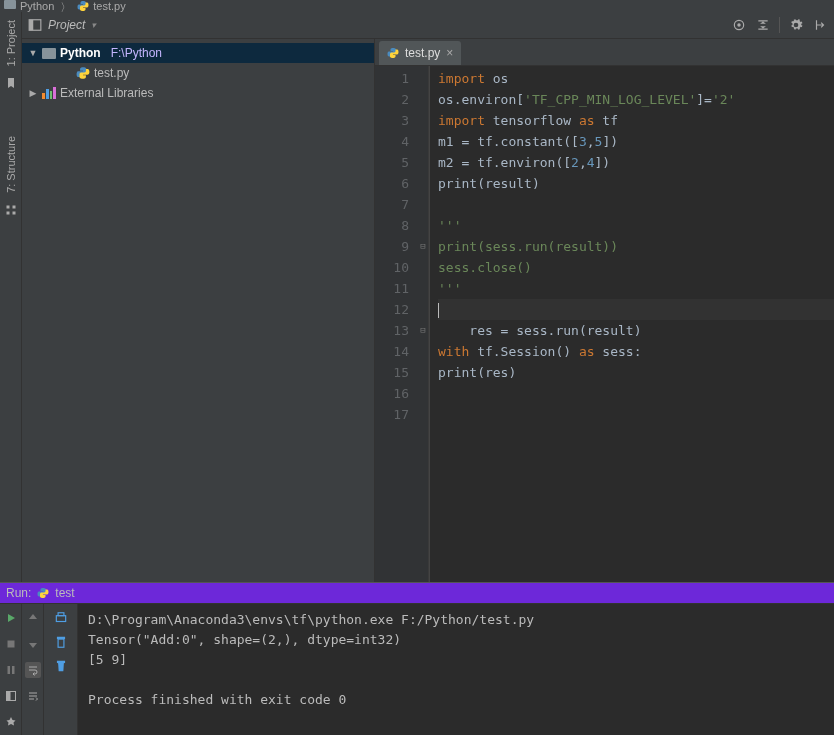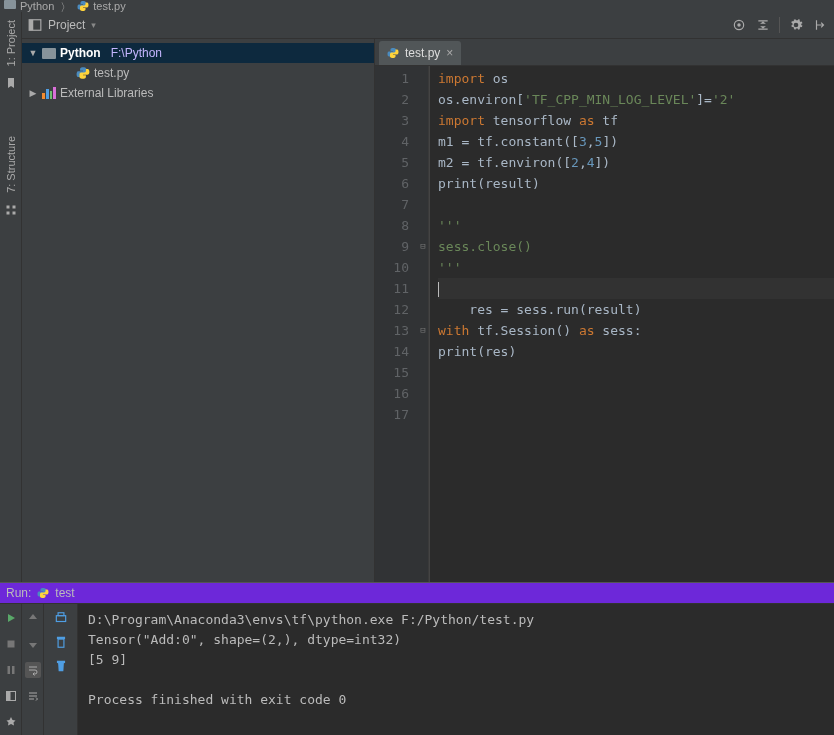--- a/index.html
+++ b/index.html
@@ -14,21 +14,21 @@
 
   
   .middle { flex:1 1 auto; display:flex; min-height:0; }
   .toolstrip { width:22px; background:#3c3f41; border-right:1px solid #323232; display:flex; flex-direction:column; align-items:center; padding-top:4px; gap:6px; }
   .toolstrip .vert { writing-mode:vertical-rl; transform:rotate(180deg); font-size:11px; color:#aaa; padding:4px 0; cursor:pointer; }
   .toolstrip .ic { width:14px; height:14px; display:flex; align-items:center; justify-content:center; cursor:pointer; }
 
   .mainarea { flex:1 1 auto; display:flex; flex-direction:column; min-width:0; }
 
   
-  .projhdr { height:27px; background:#3c3f41; display:flex; align-items:center; padding:0 6px; gap:8px; border-bottom:1px solid #323232; }
+  .projhdr { height:27px; background:#3c3f41; display:flex; align-items:center; padding:0 6px; gap:8px; border-bottom:1px solid #323232;font-style:italic; }
   .projhdr .lbl { display:flex; align-items:center; gap:6px; color:#bbb; }
   .projhdr .drop { color:#888; font-size:9px; }
   .projhdr .spacer { flex:1 1 auto; }
   .projhdr .hdric { width:16px; height:16px; display:flex; align-items:center; justify-content:center; cursor:pointer; color:#aaa; }
 
   
   .bodyrow { flex:1 1 auto; display:flex; min-height:0; }
   .treepanel { width:353px; background:#3c3f41; border-right:1px solid #323232; padding:4px 0; }
   .treeitem { display:flex; align-items:center; height:20px; padding-left:6px; gap:4px; color:#bbb; cursor:pointer; }
   .treeitem.sel { background:#0d293e; color:#fff; }
@@ -225,20 +225,21 @@
               </div>
             <div class="codebody" id="codebody">
                 <pre><span class="kw">import</span><span> os</span></pre>
                 <pre><span>os.environ[</span><span class="str">'TF_CPP_MIN_LOG_LEVEL'</span><span>]=</span><span class="str">'2'</span></pre>
                 <pre><span class="kw">import</span><span> tensorflow </span><span class="kw">as</span><span> tf</span></pre>
                 <pre><span>m1 = tf.constant([</span><span class="num">3</span><span>,</span><span class="num">5</span><span>])</span></pre>
                 <pre><span>m2 = tf.environ([</span><span class="num">2</span><span>,</span><span class="num">4</span><span>])</span></pre>
                 <pre><span class="fn">print</span><span>(result)</span></pre>
                 <pre></pre>
                 <pre><span class="str">'''</span></pre>
+                <pre><span class="str">print(sess.run(result))</span></pre>
                 <pre><span class="str">sess.close()</span></pre>
                 <pre><span class="str">'''</span></pre>
                 <pre class="hl"><span class="caret"></span></pre>
                 <pre>    <span>res = sess.run(result)</span></pre>
                 <pre><span class="kw">with</span><span> tf.Session() </span><span class="kw">as</span><span> sess:</span></pre>
                 <pre><span class="fn">print</span><span>(res)</span></pre>
               </div>
           </div>
         </div>
       </div>

